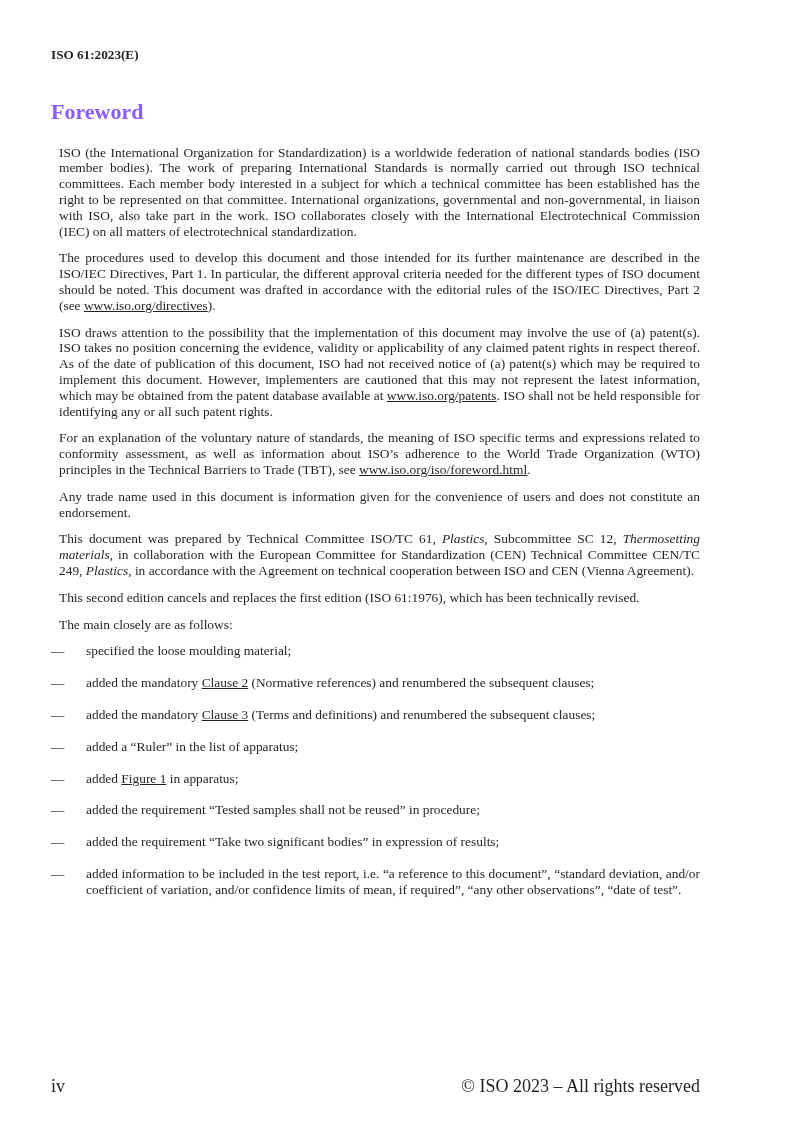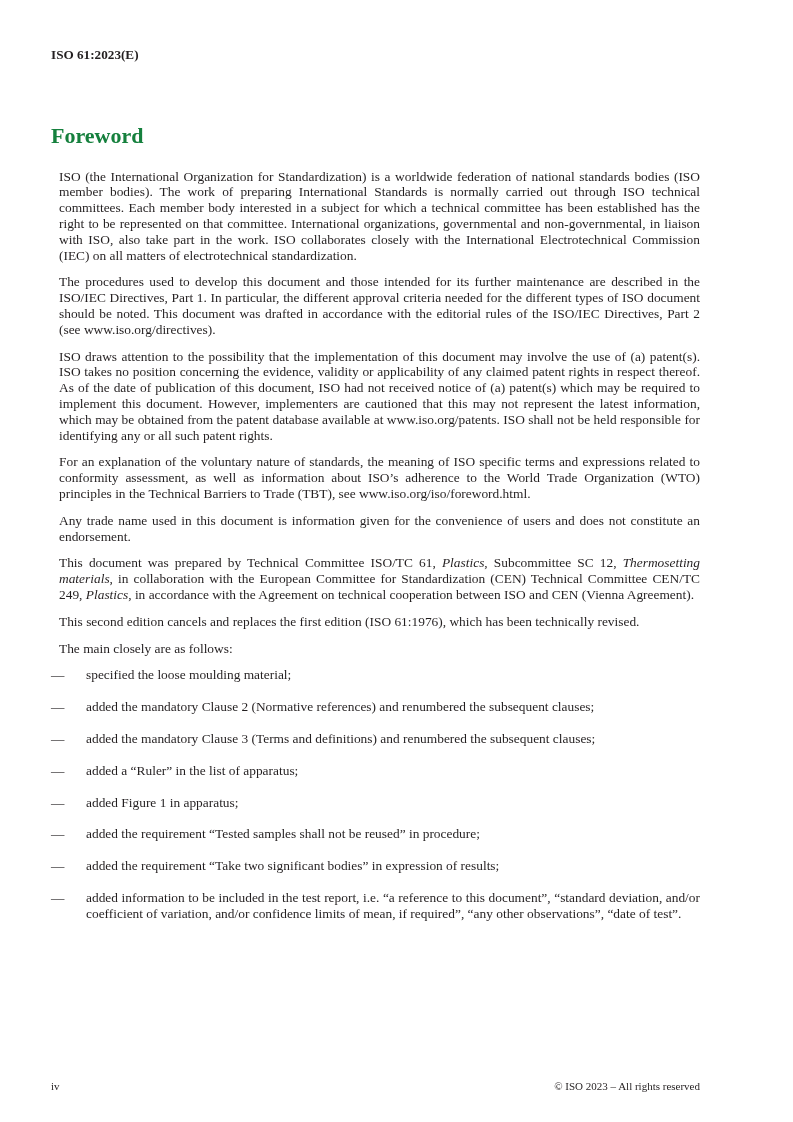--- a/index.html
+++ b/index.html
@@ -17,30 +17,31 @@
     overflow: hidden;
   }
   .doc-id {
     font-weight: bold;
     font-size: 13.2px;
     font-family: "Liberation Serif", serif;
   }
   h1.title {
     font-size: 22px;
     font-weight: bold;
-    margin: 65px 0 25px 0;
-    color: #15803d;
+    margin: 41px 0 25px 0;
+    color: #8b5cf6;
     font-family: "Liberation Serif", serif;
   }
   p.para {
     text-align: justify;
     margin: 0 0 11px 8px;
   }
   a.link {
     color: inherit;
+    text-decoration: underline;
     cursor: pointer;
   }
   em.it { font-style: italic; }
   .changes-list { margin-top: 5px; }
   .list-item {
     display: flex;
     margin-bottom: 16px;
   }
   .list-dash {
     width: 35px;
@@ -52,21 +53,21 @@
   }
   .final-para { margin-top: 2px; }
   .footer {
     position: absolute;
     left: 51px;
     right: 93px;
     bottom: 27px;
     display: flex;
     justify-content: space-between;
     align-items: baseline;
-    font-size: 11px;
+    font-size: 18px;
   }
 </style>
 </head>
 <body>
 
 <div class="page">
 
   <div class="doc-id">ISO 61:2023(E)</div>
 
   <h1 class="title">Foreword</h1>

